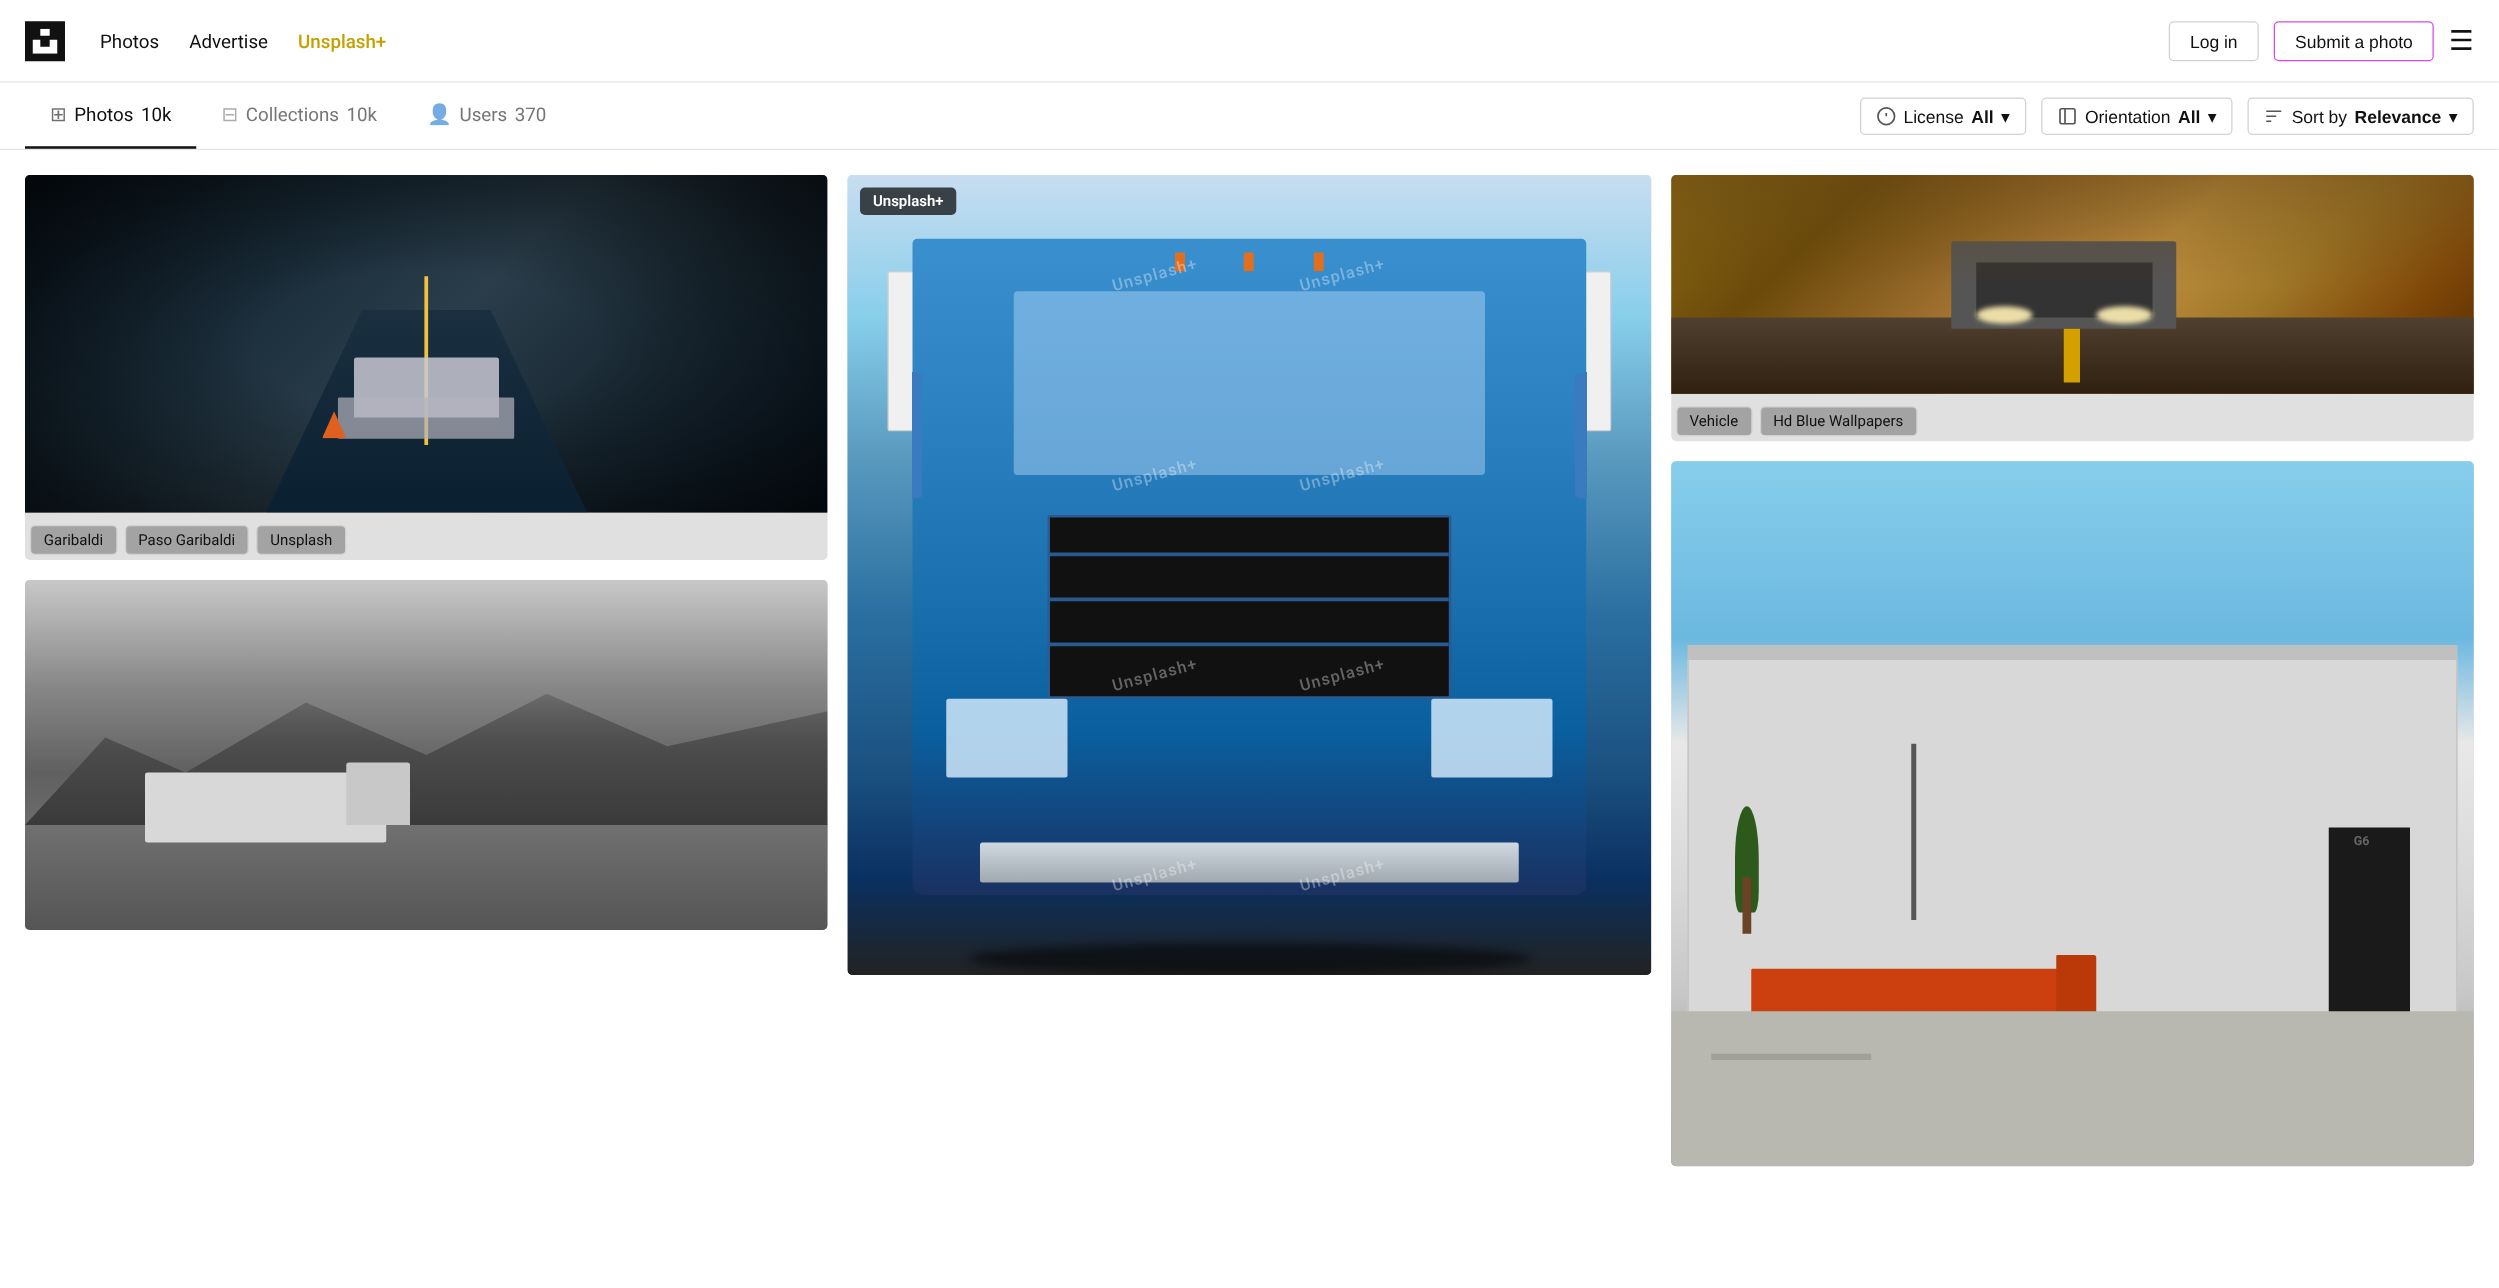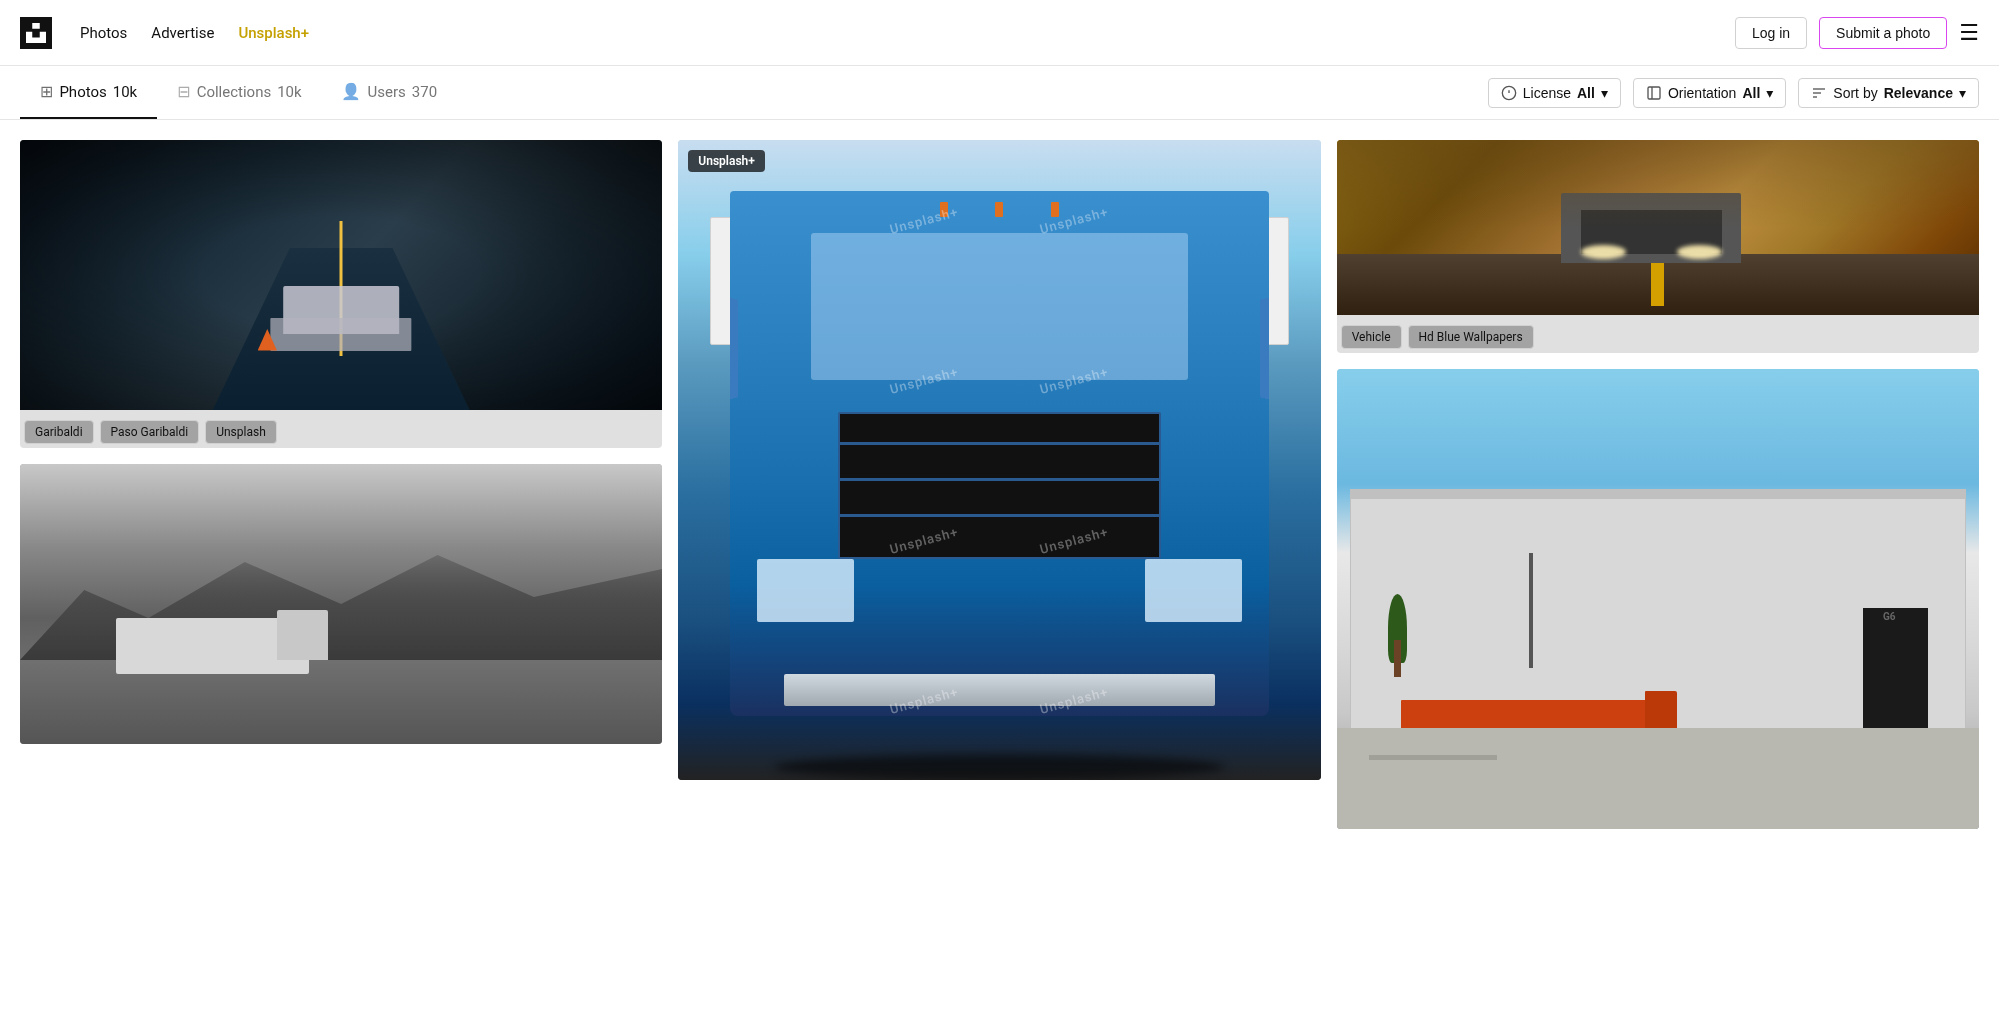--- a/index.html
+++ b/index.html
@@ -463,21 +463,21 @@
 
           <div style="position:absolute;top:0;left:0;right:0;height:50%;background:linear-gradient(180deg,rgba(100,70,20,0.5) 0%,transparent 100%);"></div>
         </div>
         <div class="tags">
           <span class="tag">Vehicle</span>
           <span class="tag">Hd Blue Wallpapers</span>
         </div>
       </div>
 
       <div class="photo-card">
-        <div class="photo-warehouse" style="height:460px;">
+        <div class="photo-warehouse" style="height:564px;">
 
           <div style="position:absolute;inset:0;background:linear-gradient(180deg,#87CEEB 0%,#6bb8e0 25%,#e8e8e8 40%,#d8d8d8 60%,#c8c8c8 75%,#b0b0b0 85%,#a0a0a0 100%);"></div>
 
           <div style="position:absolute;bottom:20%;left:2%;right:2%;height:52%;background:#d8d8d8;border:1px solid #c0c0c0;"></div>
 
           <div style="position:absolute;bottom:72%;left:2%;right:2%;height:2%;background:#c0c0c0;"></div>
 
           <div style="position:absolute;bottom:20%;right:8%;width:10%;height:28%;background:#1a1a1a;border-radius:0;"></div>
 
           <div style="position:absolute;bottom:36%;left:8%;width:3%;height:15%;background:#2d5a1b;border-radius:50% 50% 20% 20%;"></div>

